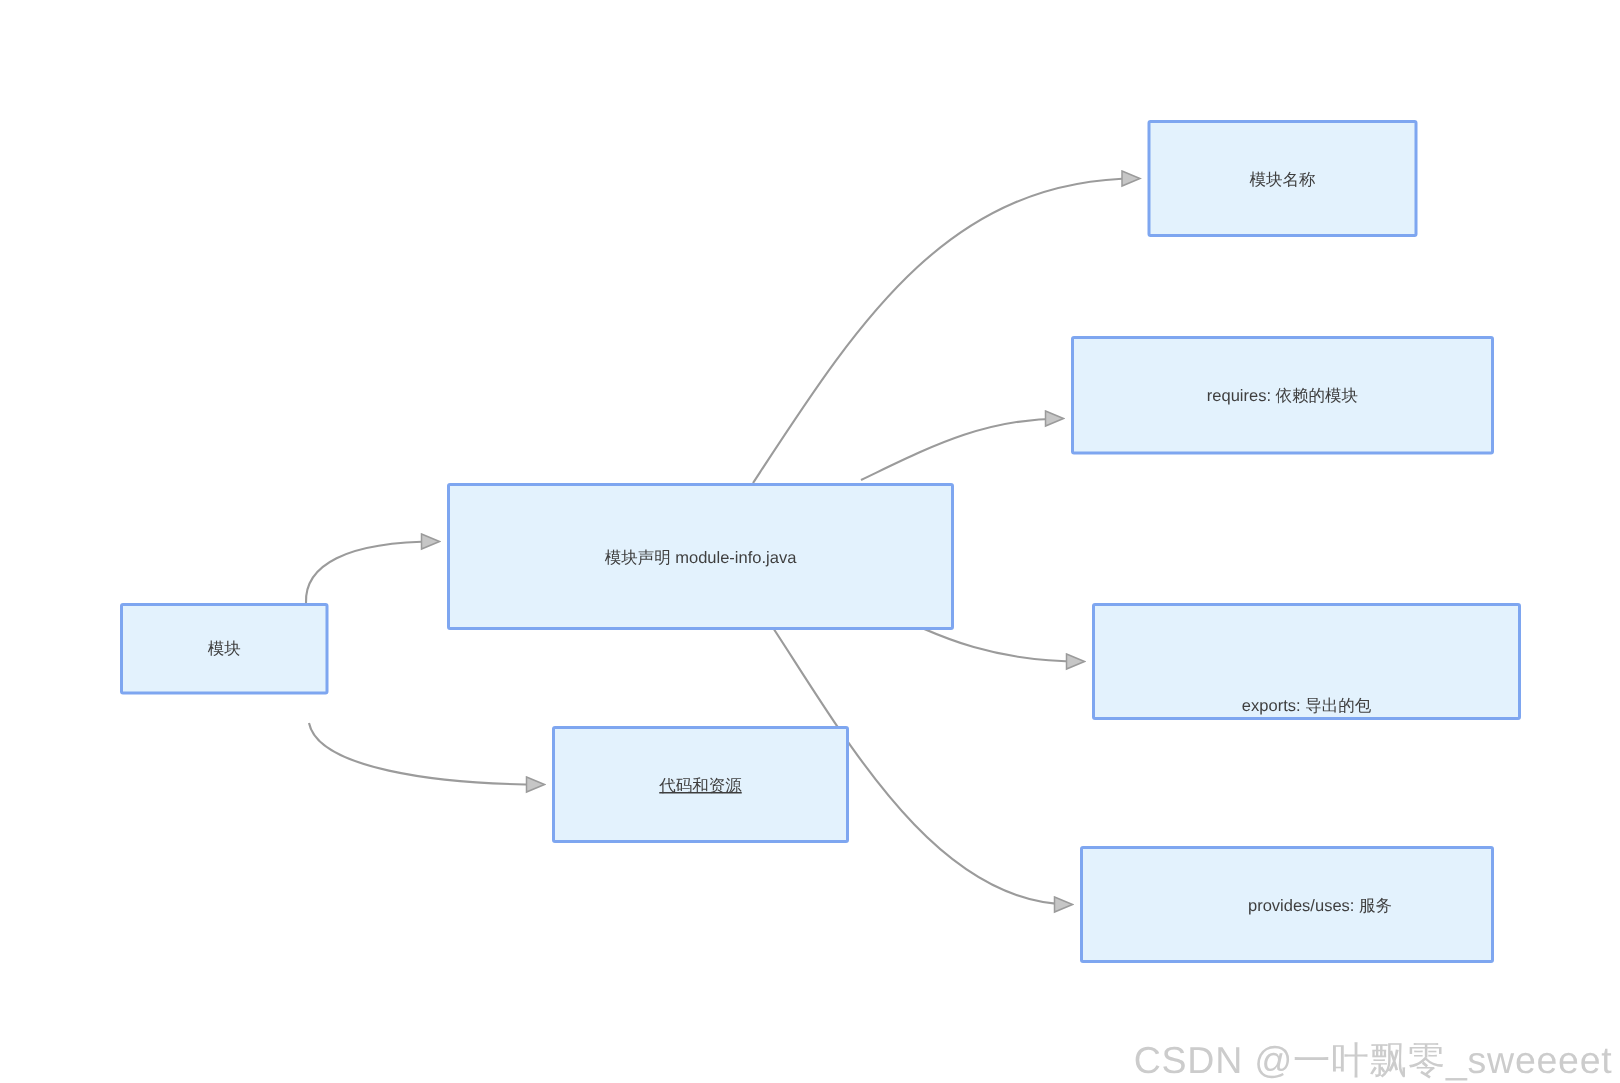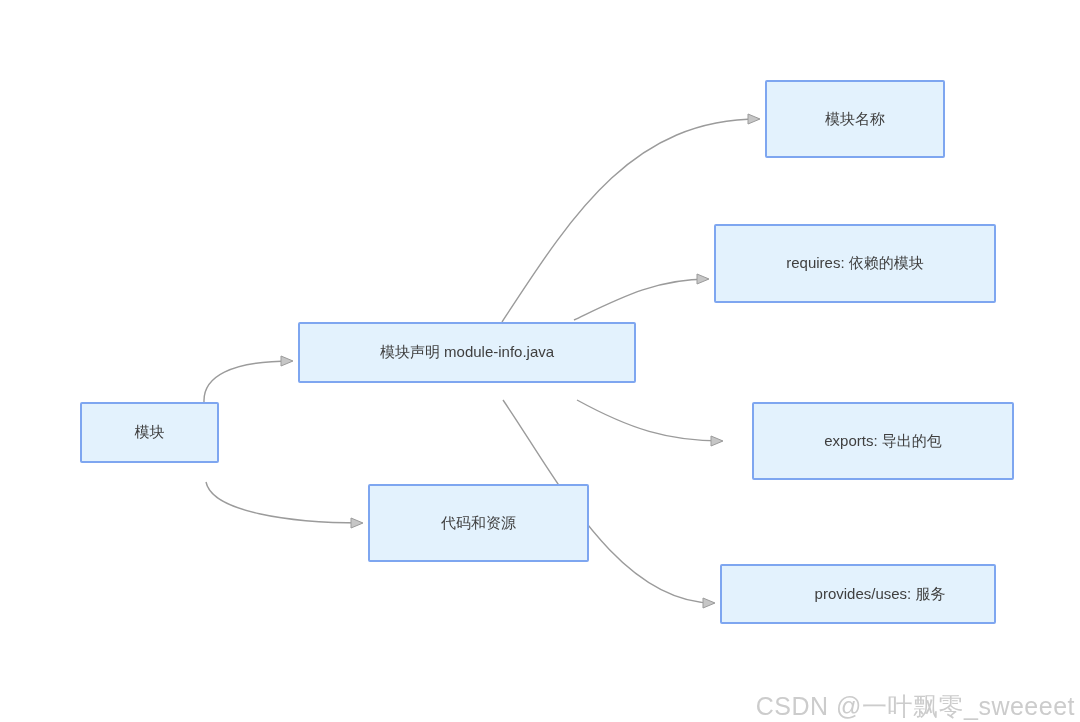--- a/index.html
+++ b/index.html
@@ -22,21 +22,21 @@
     stroke-width: 1px;
   }
   .node {
     position: absolute;
     display: flex; align-items: center; justify-content: center;
     background: var(--node-fill, #e3f2fd);
     border: 2px solid var(--node-border, #7ea6f0);
     border-radius: 2px;
     box-sizing: border-box;
     color: var(--node-text, #3f3f3f);
-    font-size: 15px;
+    font-size: 11px;
     text-align: center;
     white-space: nowrap;
   }
   .watermark {
     position: absolute;
     right: 5px; top: 690px;
     color: var(--watermark, #cccccc);
     font-size: 25px;
     letter-spacing: 0.5px;
   }
@@ -57,39 +57,39 @@
     <path class="edge" marker-end="url(#arrow)" d="M 502,322 C 572,215 632,119 759,119"></path>
     <path class="edge" marker-end="url(#arrow)" d="M 574,320 C 618,299 655,279 708,279"></path>
     <path class="edge" marker-end="url(#arrow)" d="M 577,400 C 630,429 668,441 722,441"></path>
     <path class="edge" marker-end="url(#arrow)" d="M 503,400 C 556,477 618,603 714,603"></path>
   </svg>
 
   <div class="node" style="left:80px; top:402px; width:139px; height:61px;">
     <span>模块</span>
   </div>
 
-  <div class="node" style="left:298px; top:322px; width:338px; height:61px;">
+  <div class="node" style="left:298px; top:322px; width:338px; height:98px;">
     <span>模块声明 module-info.java</span>
   </div>
 
-  <div class="node" style="left:368px; top:484px; width:221px; height:78px;">
+  <div class="node" style="left:368px; top:484px; width:198px; height:78px;text-decoration:underline;">
     <span>代码和资源</span>
   </div>
 
   <div class="node" style="left:765px; top:80px; width:180px; height:78px;">
     <span>模块名称</span>
   </div>
 
   <div class="node" style="left:714px; top:224px; width:282px; height:79px;">
     <span>requires: 依赖的模块</span>
   </div>
 
-  <div class="node" style="left:752px; top:402px; width:262px; height:78px;">
+  <div class="node" style="left:728px; top:402px; width:286px; height:78px;align-items:flex-end;">
     <span>exports: 导出的包</span>
   </div>
 
-  <div class="node" style="left:720px; top:564px; width:276px; height:60px;padding-left:44px;">
+  <div class="node" style="left:720px; top:564px; width:276px; height:78px;padding-left:44px;">
     <span>provides/uses: 服务</span>
   </div>
 
   <div class="watermark">CSDN @一叶飘零_sweeeet</div>
 
 </div>
 
 </body></html>

